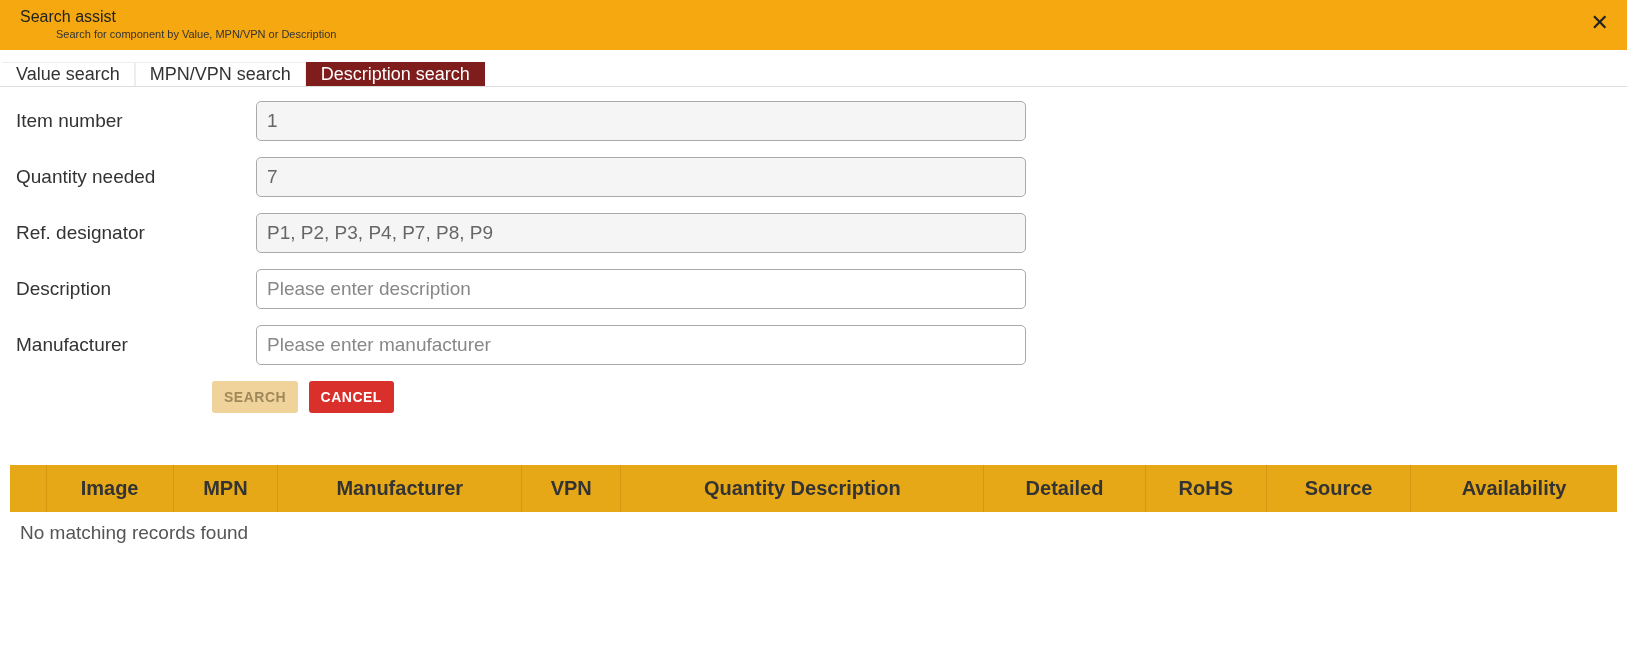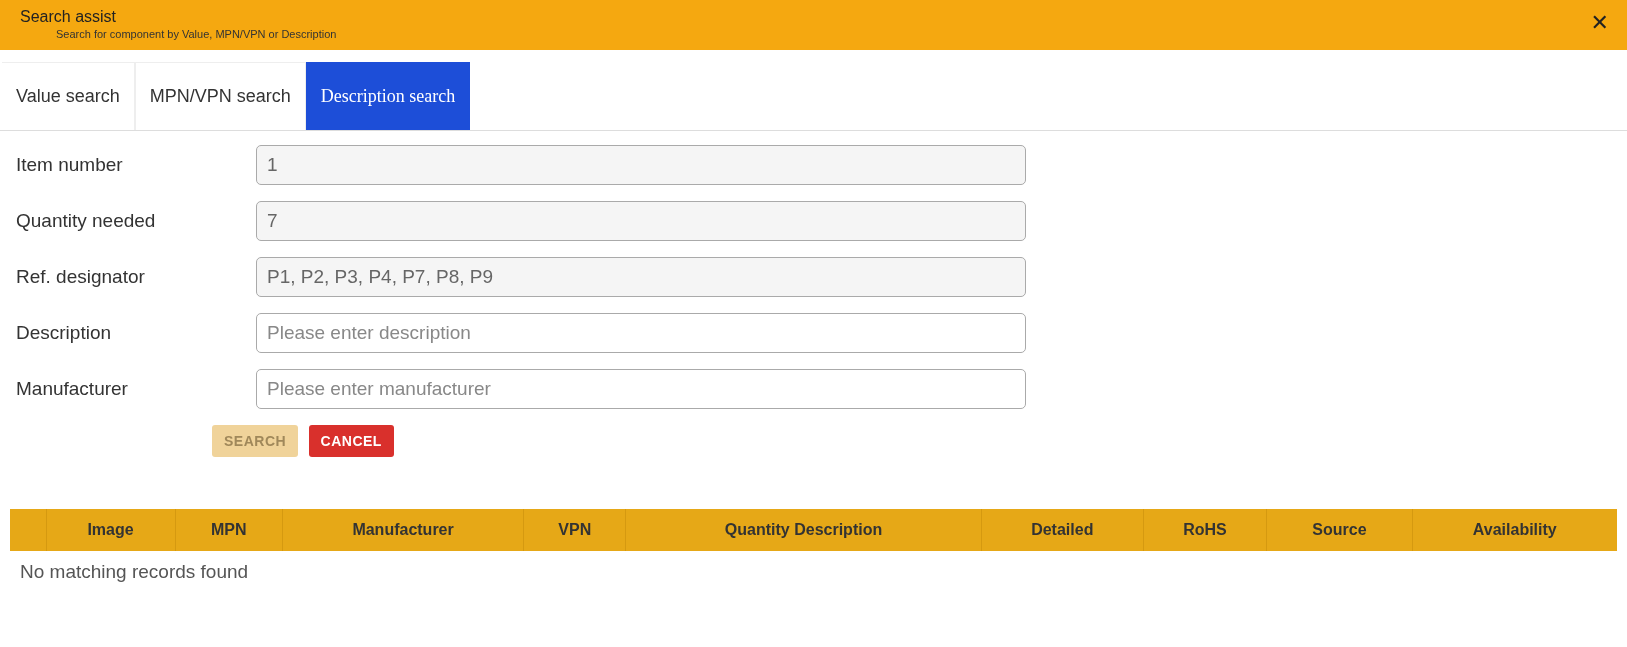--- a/index.html
+++ b/index.html
@@ -36,38 +36,37 @@
     border: none;
   }
   .tabs {
     display: flex;
     border-bottom: 1px solid #ddd;
     padding-left: 2px;
     background: #fff;
     margin-top: 12px;
   }
   .tab {
-    padding: 23px 14px;
+    padding: 1px 14px;
     font-size: 18px;
     cursor: pointer;
     border: 1px solid transparent;
     border-bottom: none;
   }
   .tab.inactive {
     color: #333;
     background: #fff;
     border-color: #eee;
   }
   .tab.inactive:first-child {
     border-left: none;
   }
   .tab.active {
-    background: #1d4ed8;
+    background: #7f1d1d;
     color: #fff;
-    font-family: Liberation Serif, serif;
   }
   .form-area {
     padding: 14px 16px 12px;
   }
   .form-row {
     display: flex;
     align-items: center;
     margin-bottom: 16px;
     gap: 44px;
   }
@@ -115,21 +114,21 @@
     margin-left: 6px;
   }
   .results-table {
     width: calc(100% - 20px);
     margin: 40px 10px 0;
     border-collapse: collapse;
   }
   .results-table thead th {
     background: #e6a817;
     color: #333;
-    font-size: 16px;
+    font-size: 20px;
     font-weight: 700;
     padding: 12px 8px;
     text-align: center;
     border-right: 1px solid #d59910;
     margin-top: 24px;
   }
   .results-table thead th:first-child { width: 36px; }
   .results-table thead th:last-child { border-right: none; }
   .results-table tbody td {
     text-align: left;

